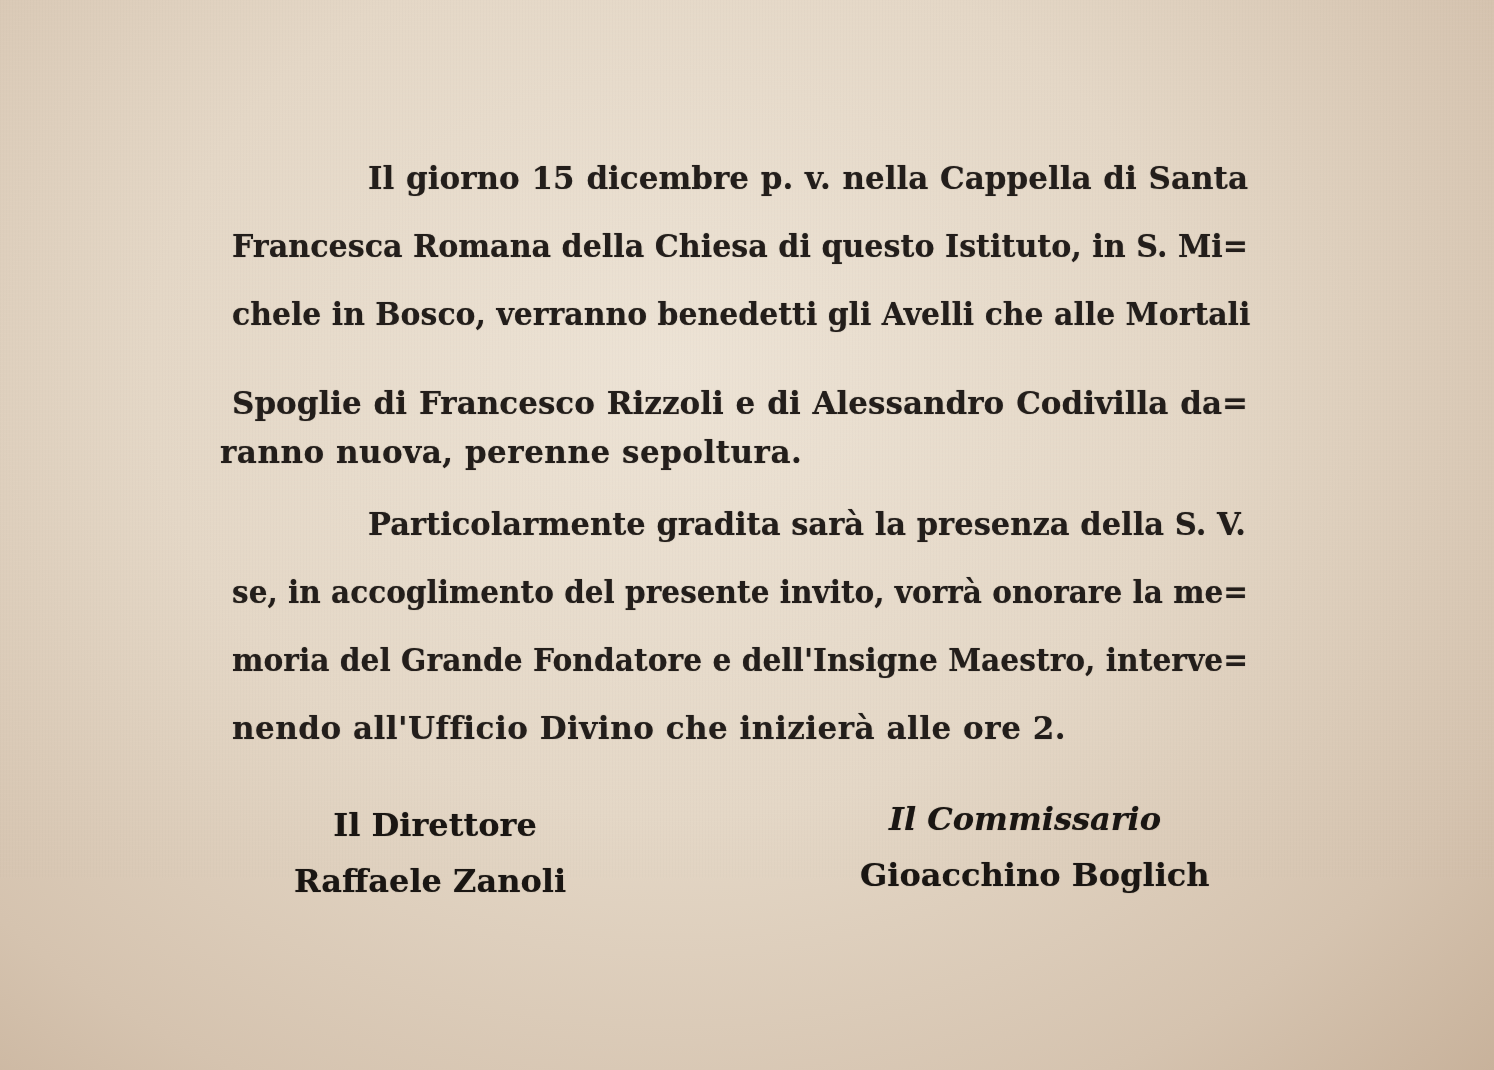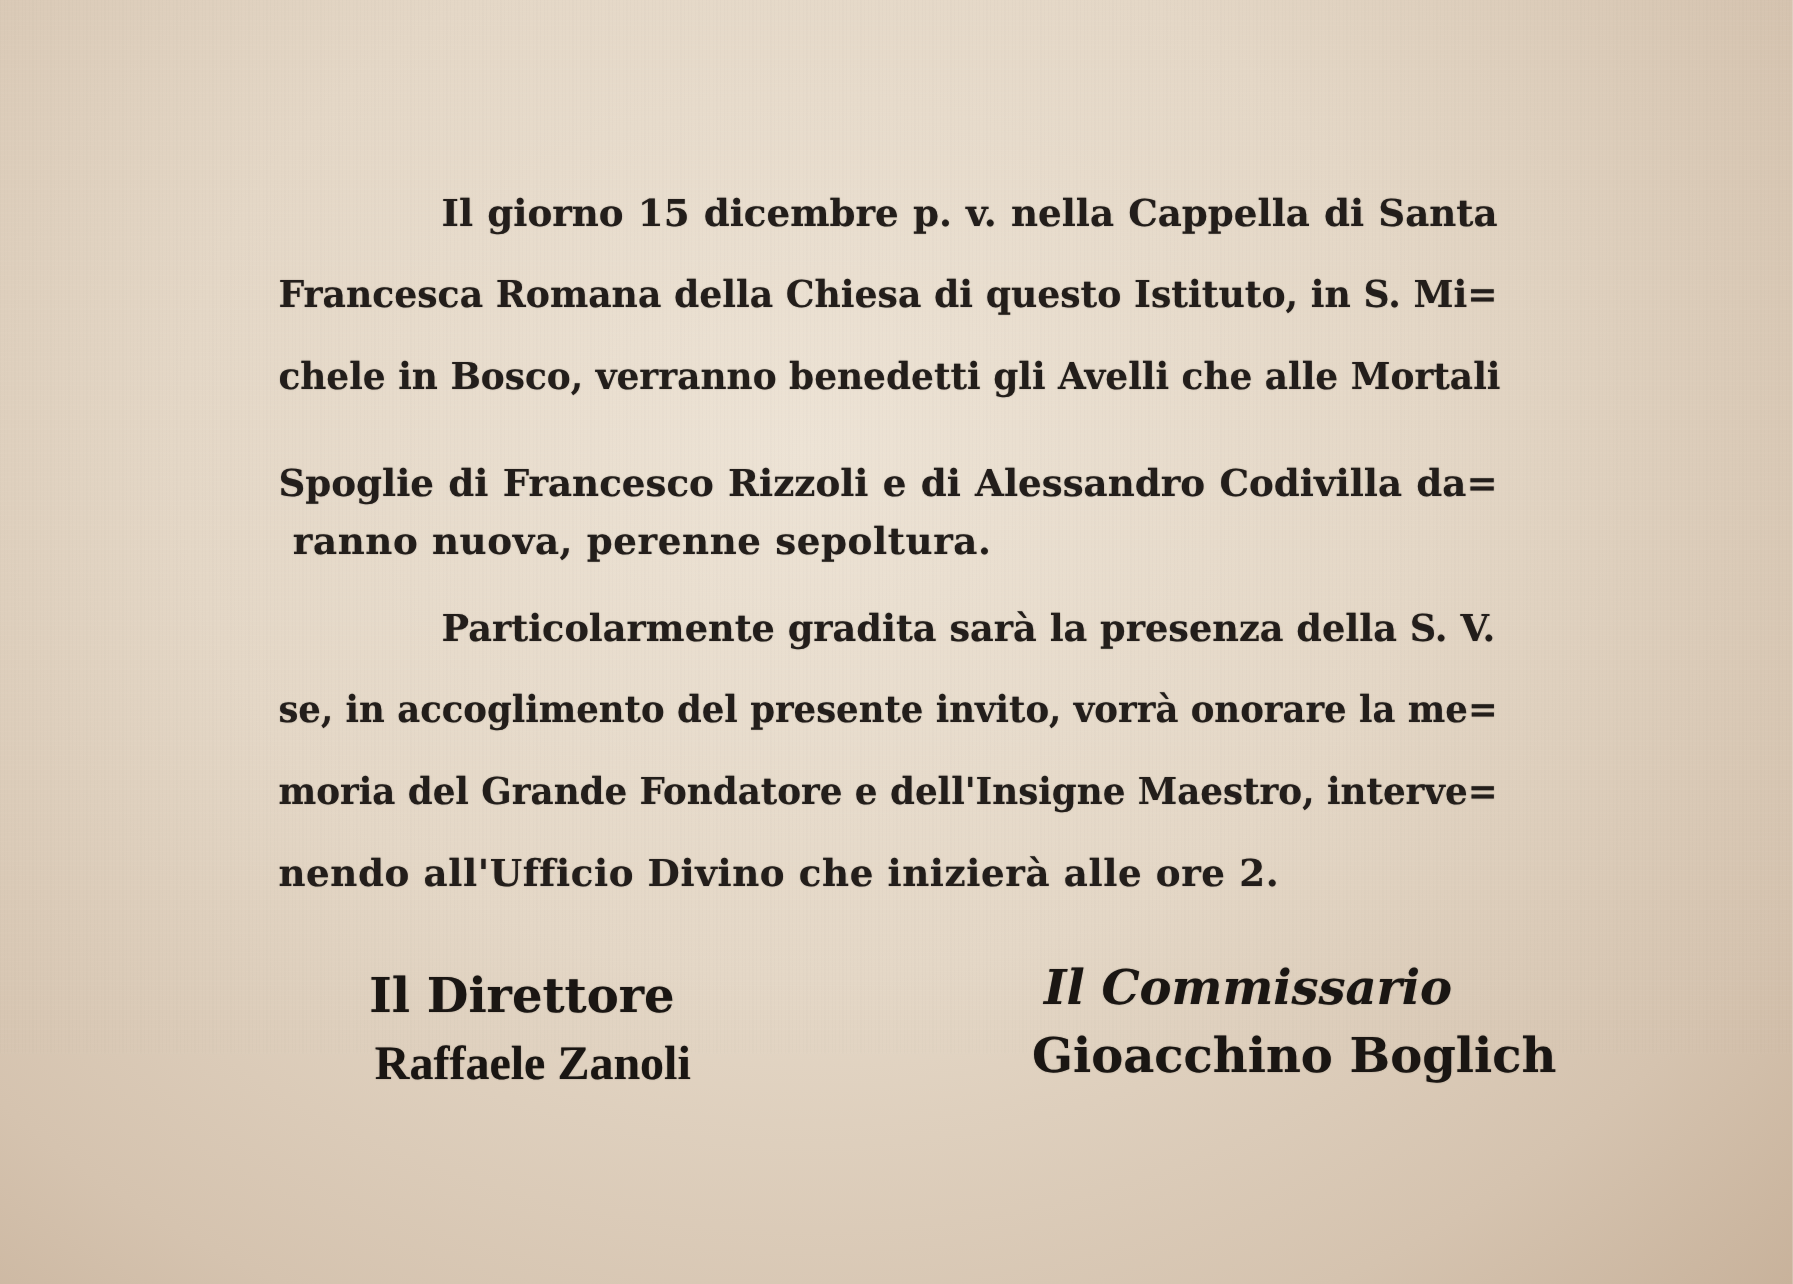--- a/index.html
+++ b/index.html
@@ -42,50 +42,50 @@
       transform-origin: left center;
     }
     .justify {
       text-align: justify;
       text-align-last: justify;
     }
     .sig {
       position: absolute;
       font-family: "DejaVu Serif", serif;
       font-weight: bold;
-      font-size: 40px;
+      font-size: 32px;
       white-space: nowrap;
       color: #1a1613;
       text-align: center;
       text-shadow: 0 0 1px rgba(30,25,20,0.5);
     }
   </style>
 </head>
 <body>
 
 <div class="card">
   <div class="paper-texture"></div>
 
   <div>
     <div class="line justify" style="left: 368px; top: 160px; width: 880px; letter-spacing: 0px;">Il giorno 15 dicembre p. v. nella Cappella di Santa</div>
     <div class="line justify" style="left: 232px; top: 228px; width: 1045px; letter-spacing: 0px; transform: scaleX(0.972249);">Francesca Romana della Chiesa di questo Istituto, in S. Mi=</div>
     <div class="line justify" style="left: 232px; top: 296px; width: 1055px; letter-spacing: 0px; transform: scaleX(0.964929);">chele in Bosco, verranno  benedetti gli Avelli che alle Mortali</div>
     <div class="line justify" style="left: 232px; top: 364px; width: 1016px; letter-spacing: 0px; margin-top: 21px;">Spoglie di Francesco Rizzoli e di Alessandro Codivilla da=</div>
-    <div class="line" style="left:244px; top:434px;">ranno nuova, perenne sepoltura.</div>
+    <div class="line" style="left:220px; top:434px;">ranno nuova, perenne sepoltura.</div>
   </div>
 
   <div>
     <div class="line justify" style="left: 368px; top: 506px; width: 891px; letter-spacing: 0px; transform: scaleX(0.98541);">Particolarmente gradita sarà la presenza della S. V.</div>
     <div class="line justify" style="left: 232px; top: 574px; width: 1066px; letter-spacing: 0px; transform: scaleX(0.953096);">se, in accoglimento del presente invito, vorrà onorare la me=</div>
     <div class="line justify" style="left: 232px; top: 642px; width: 1060px; letter-spacing: 0px; transform: scaleX(0.958491);">moria del Grande Fondatore e dell'Insigne Maestro, interve=</div>
     <div class="line" style="left:232px; top:710px;">nendo all'Ufficio Divino che inizierà alle ore 2.</div>
   </div>
 
   <div>
     <div class="sig" style="left:300px; top:806px; width:270px;">Il Direttore</div>
-    <div class="sig" style="left:304px; top:862px; width:280px;font-family:Liberation Serif, serif;">Raffaele Zanoli</div>
+    <div class="sig" style="left:290px; top:862px; width:280px;">Raffaele Zanoli</div>
   </div>
 
   <div>
     <div class="sig" style="left:870px; top:800px; width:310px;font-style:italic;">Il Commissario</div>
     <div class="sig" style="left:860px; top:856px; width:330px;">Gioacchino Boglich</div>
   </div>
 </div>
 
 </body></html>

